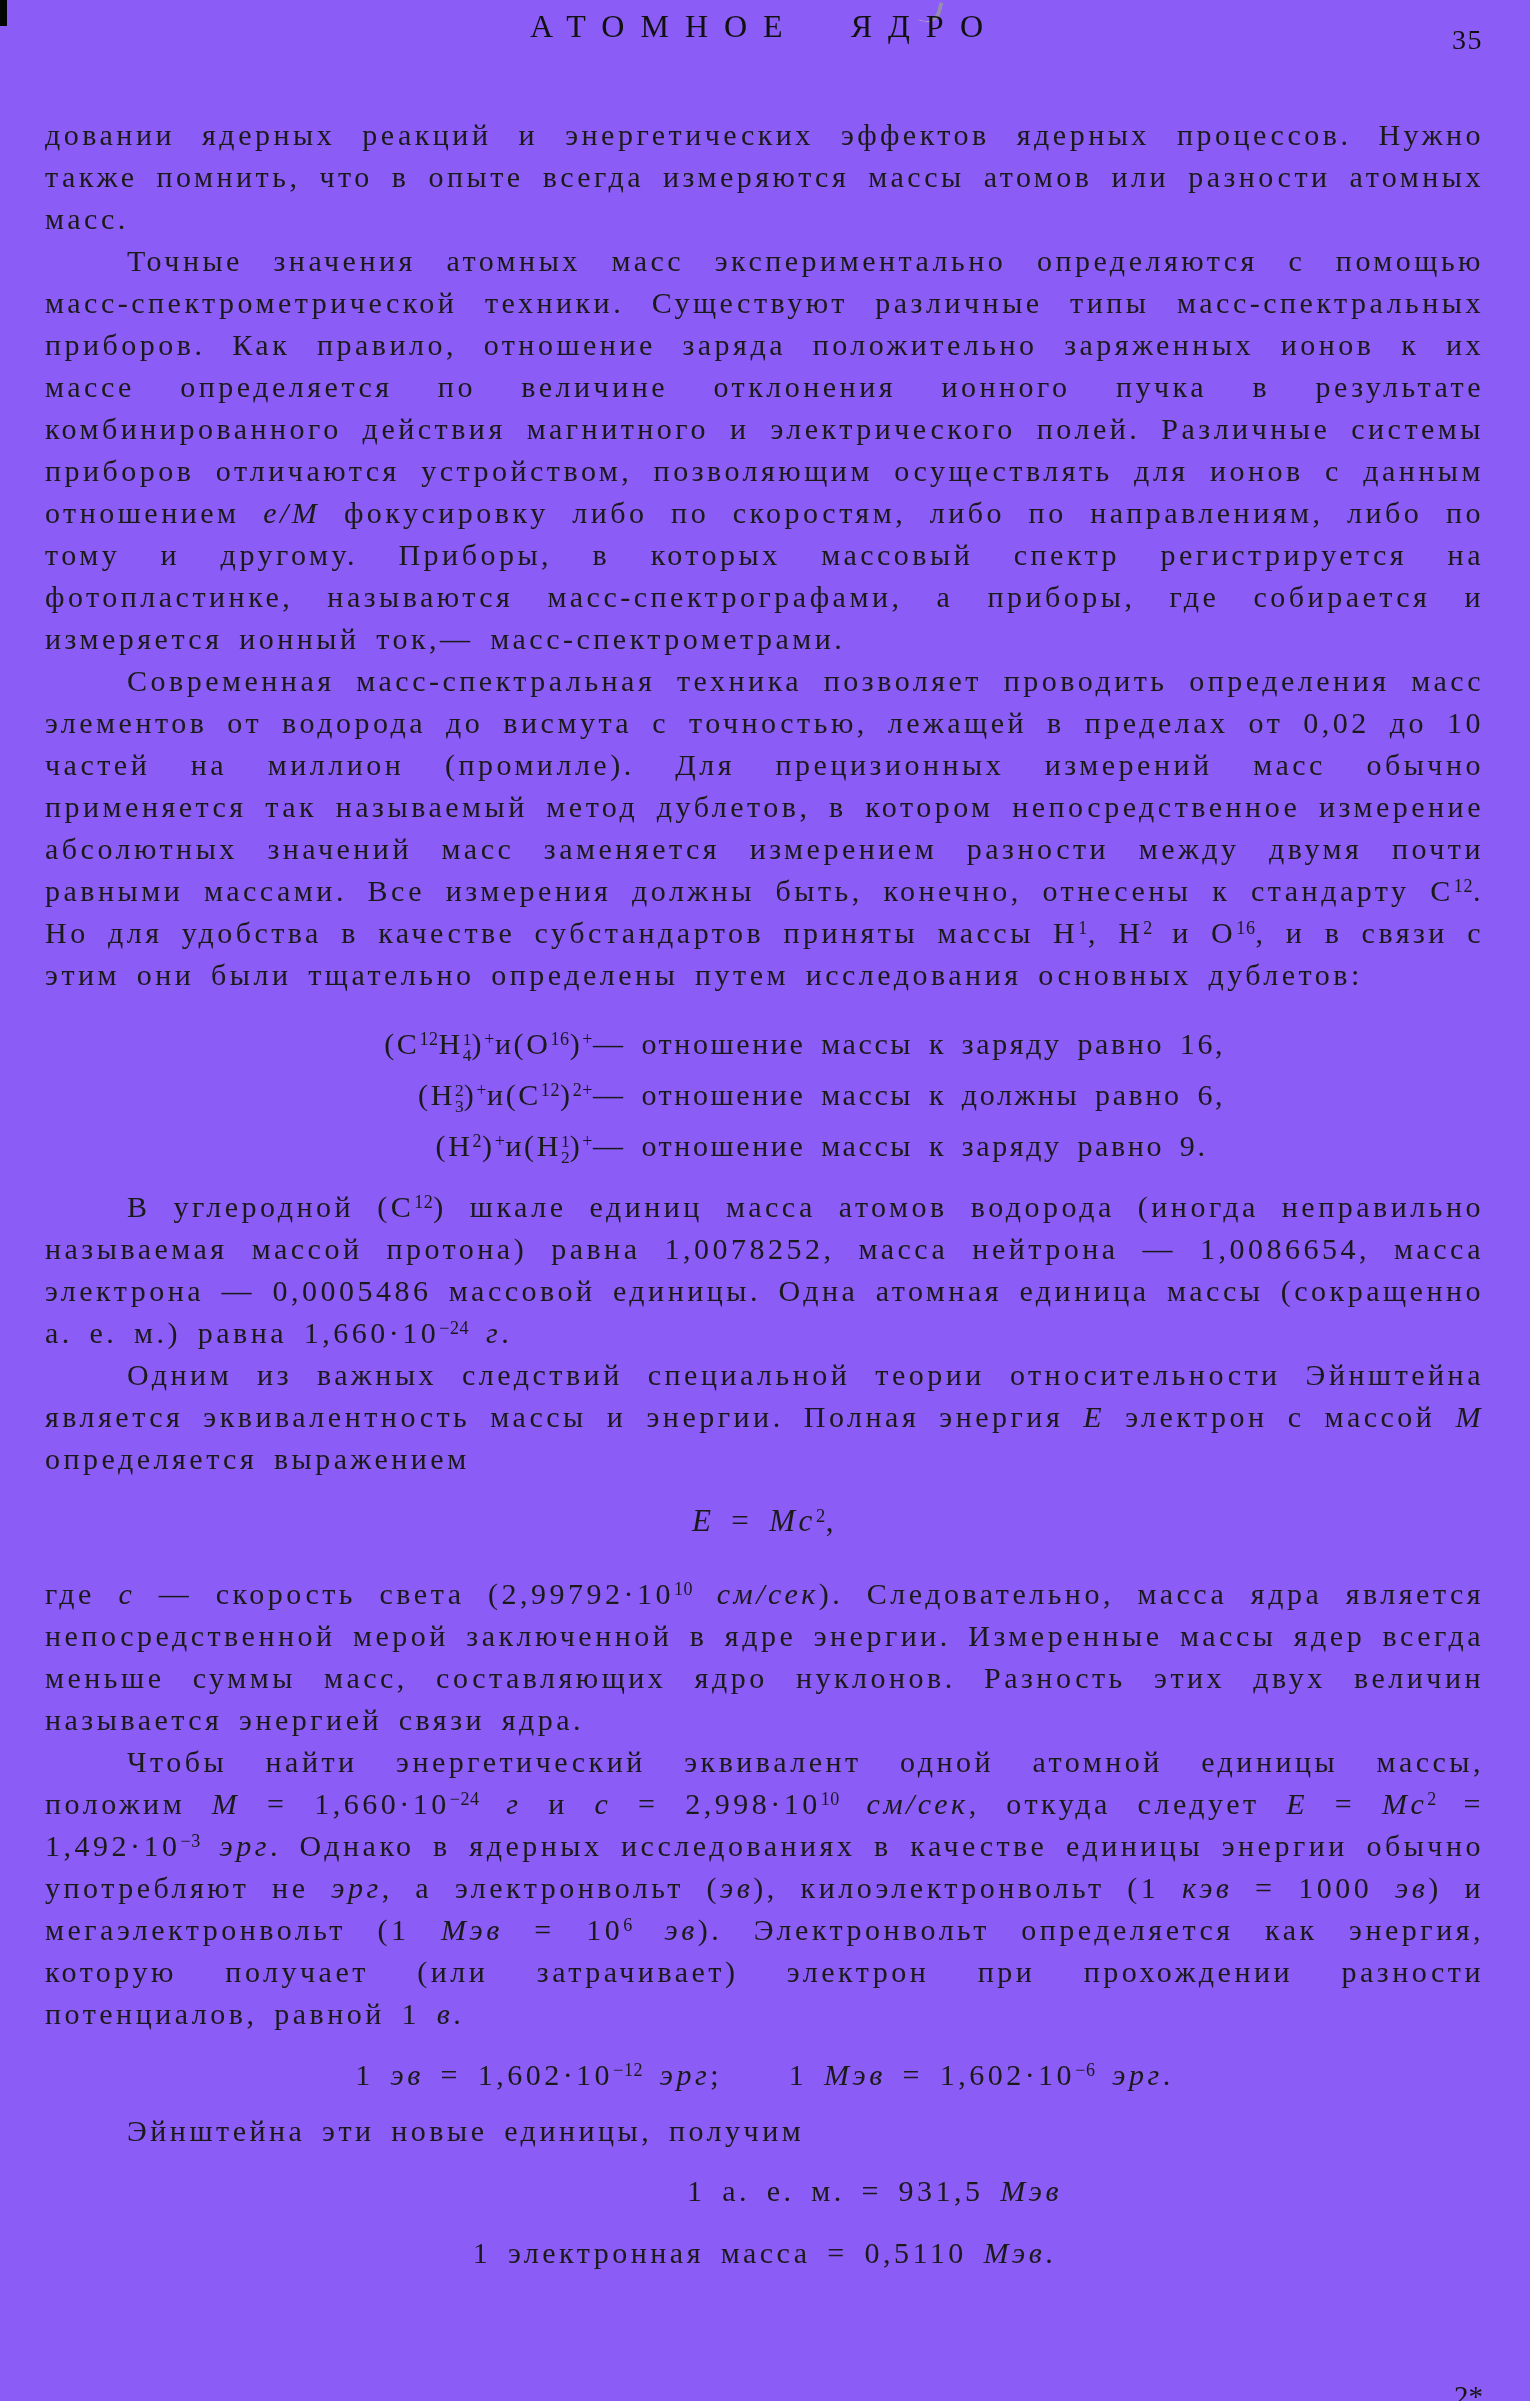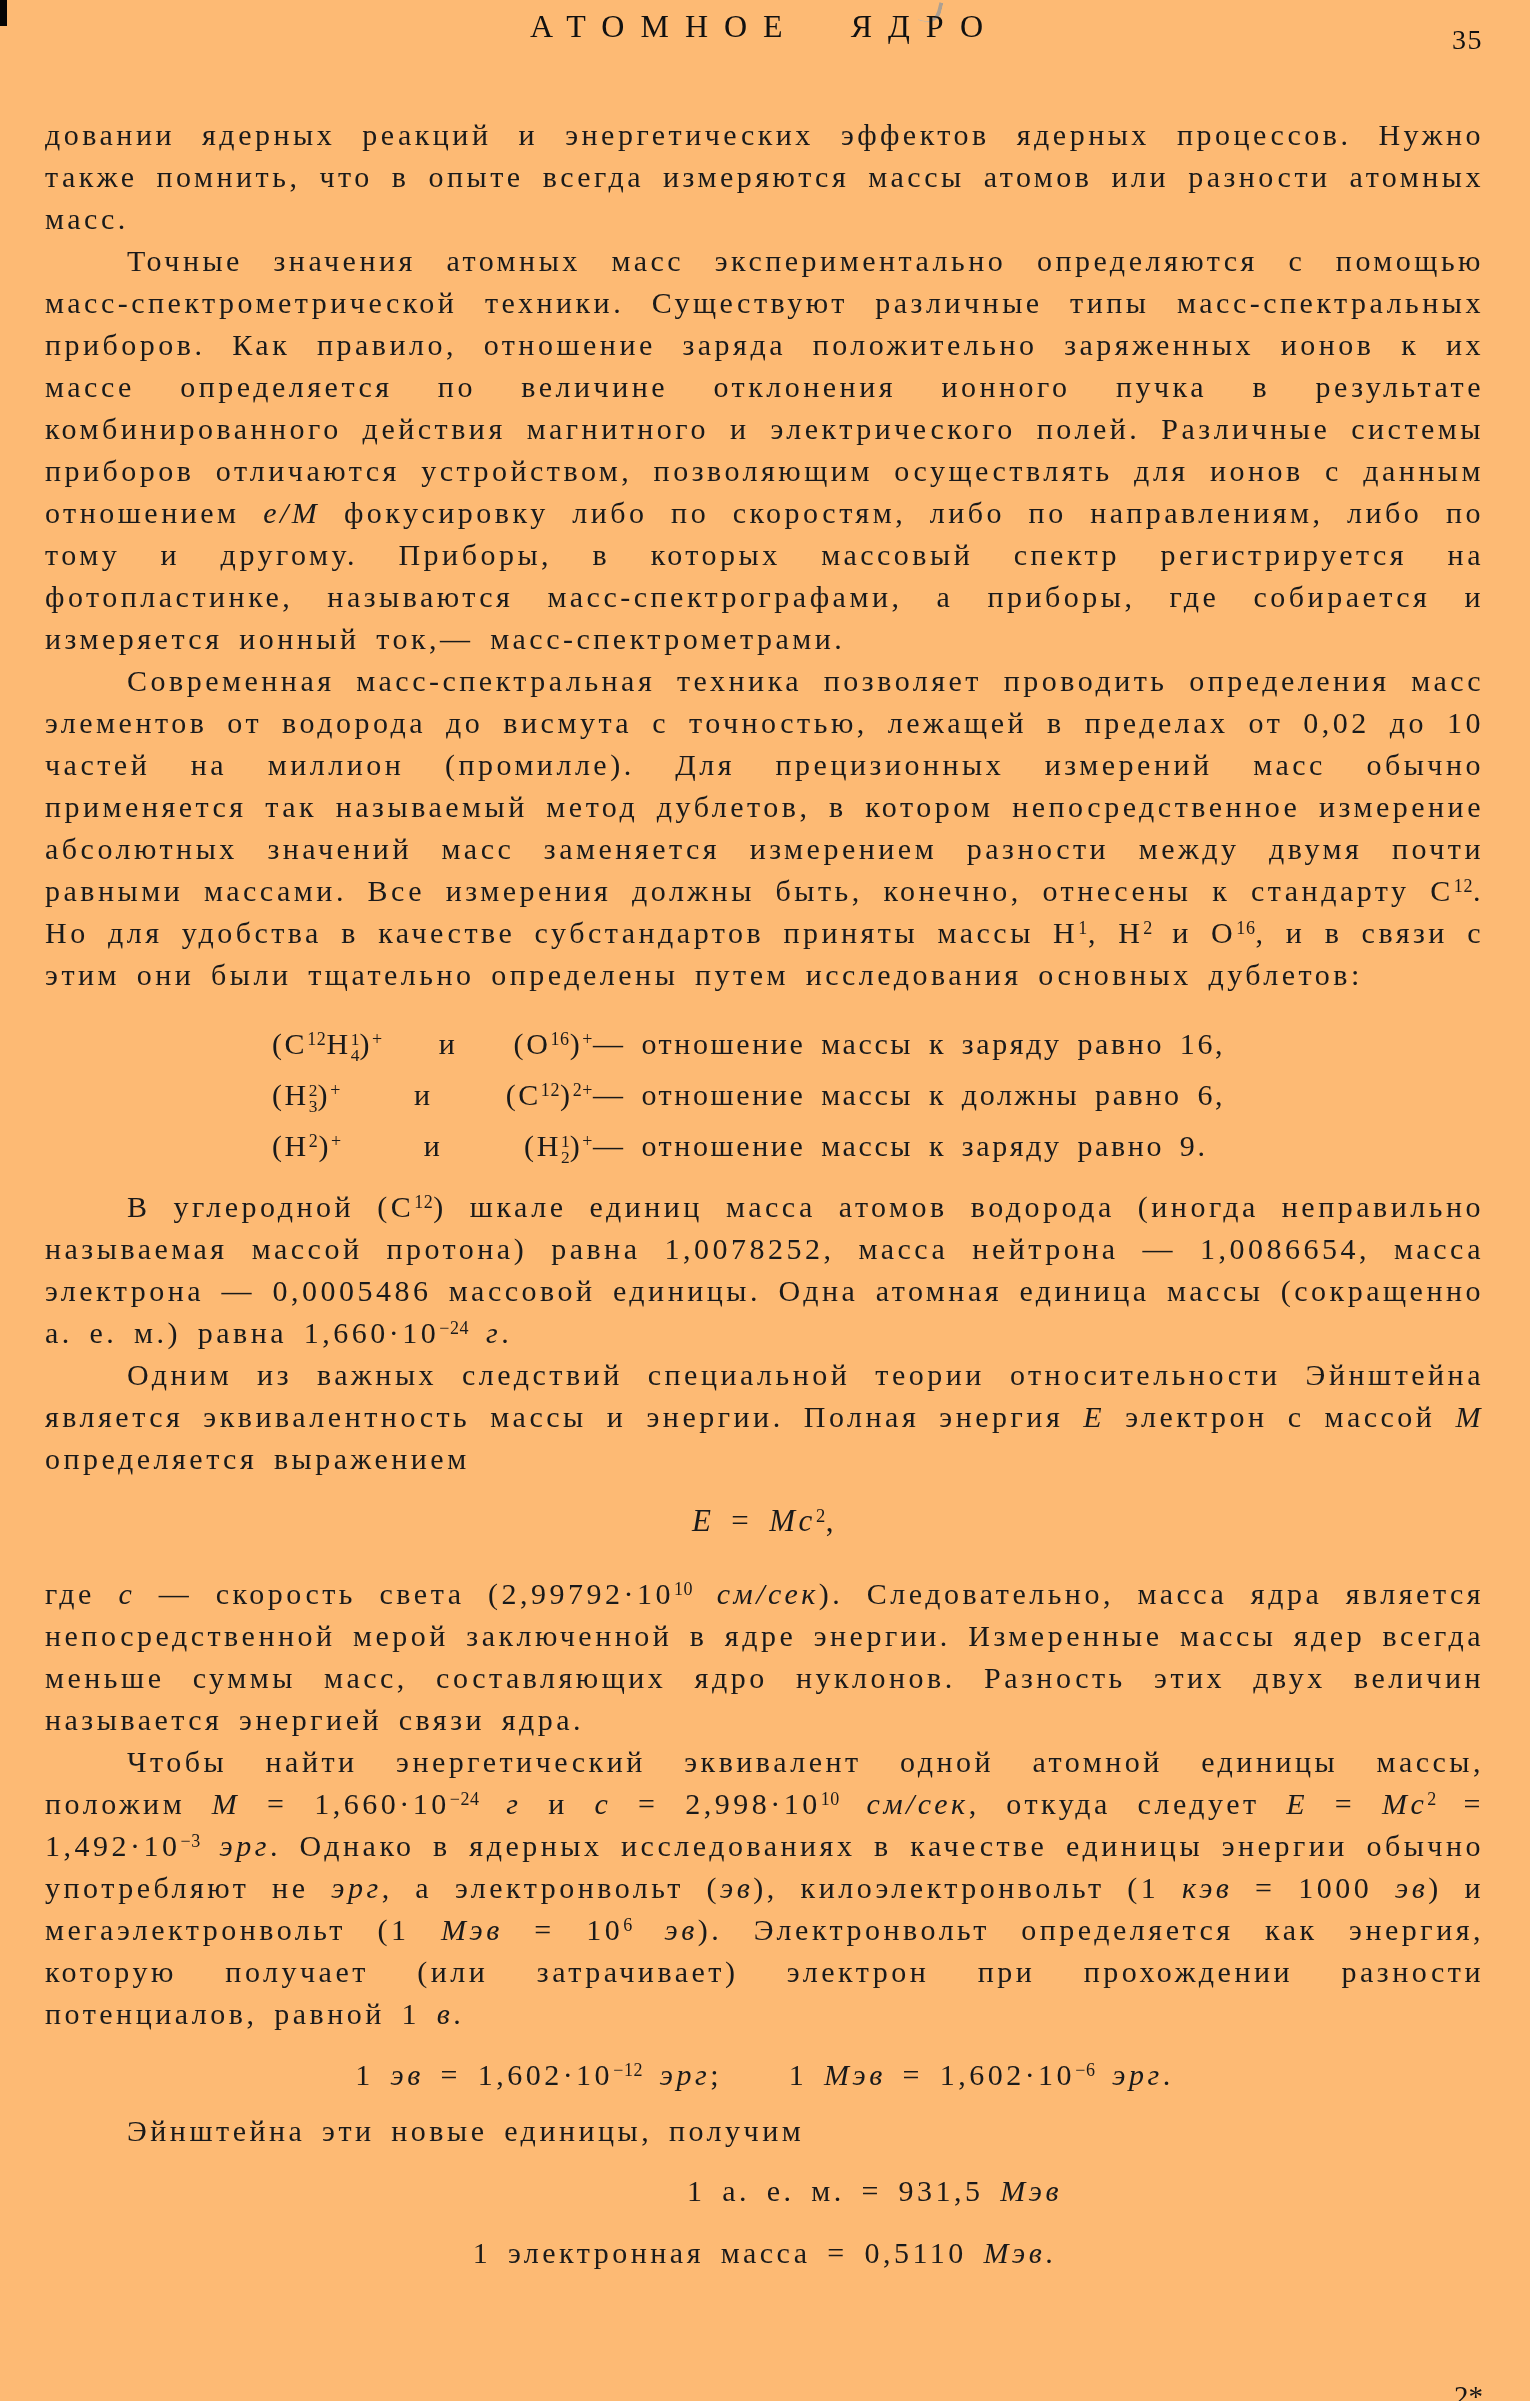--- a/index.html
+++ b/index.html
@@ -1,20 +1,20 @@
 <!DOCTYPE html>
 <html lang="ru" style="font-size:10.2px"><head>
 <meta charset="utf-8">
 <style>
   html,body{margin:0;padding:0;background:#ffffff;}
   .page{
     position:relative;
     width:1530px;
     height:2401px;
-    background:#fdba74;
+    background:#8b5cf6;
     color:#1a1a1a;
     font-family:"Liberation Serif","DejaVu Serif",serif;
     overflow:hidden;
   }
   
   .artifact-edge{position:absolute;left:0;top:0;width:7px;height:25.5px;background:#050505;}
   .artifact-curl{
     position:absolute;left:920px;top:0px;width:16.6px;height:22px;
     border-right:4.5px solid #9a9a9a;border-bottom:1.3px solid #b5b5b5;
     border-radius:0 0 14px 0;transform:rotate(14deg);opacity:.8;
@@ -36,21 +36,21 @@
   .it{font-style:italic;}
   .sup{font-size:60%;line-height:0;position:relative;top:-0.52em;letter-spacing:0.6px;}
   .stack{
     display:inline-block;vertical-align:-0.42em;
     font-size:58%;line-height:0.95;letter-spacing:0;text-align:left;
   }
   .stack span{display:block;}
   .doublets{margin:22px 0 15.3px;padding-left:227px;letter-spacing:2.6px;}
   .drow{line-height:51px;white-space:nowrap;}
   .frm{
-    display:inline-flex;justify-content:space-between;align-items:baseline;
+    display:inline-flex;justify-content:flex-end;align-items:baseline;
     width:321px;vertical-align:baseline;
   }
   .eq{text-align:center;line-height:45px;white-space:pre;margin:0;}
   .eq-emc{margin:18px 0 30px;font-size:31px;}
   .eq-ev{margin:16.6px 0 12.8px;}
   .eq-aem{margin:16.6px 0 0;transform:translateX(110px);}
   .eq-emass{margin:16.6px 0 0;}
   .footer-mark{position:absolute;left:1454px;top:2380px;font-size:29px;color:#161616;}
 </style>
 </head>

